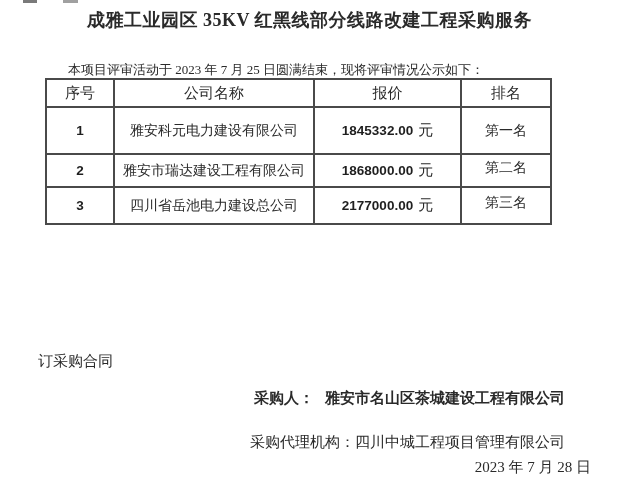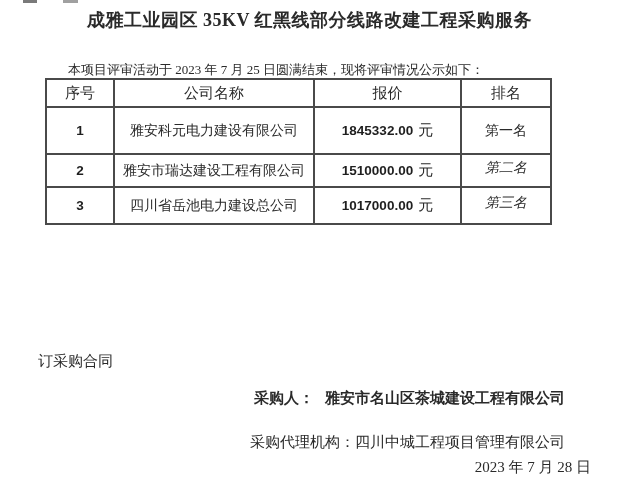--- a/index.html
+++ b/index.html
@@ -63,21 +63,20 @@
     font-weight: 600;
     font-size: 13.5px;
     color: #1f1f1f;
   }
   .unit { font-size: 15px; margin-left: 5px; }
   td.rank-top { vertical-align: top; }
   td.rank-top .rank-text {
     display: inline-block;
     transform: translateY(-3px);
     line-height: 17px;
-    font-style: italic;
   }
 
   .notice-line {
     position: absolute;
     font-size: 15px;
     line-height: 20px;
     white-space: nowrap;
   }
   .notice-line.l1 { left: 70px; top: 321px; }
   .notice-line.l2 { left: 38px; top: 351px; text-align: center; }
@@ -121,27 +120,27 @@
       </tr>
       <tr class="row1">
         <td><span class="seq">1</span></td>
         <td>雅安科元电力建设有限公司</td>
         <td><span class="amount">1845332.00</span><span class="unit">元</span></td>
         <td><span>第一名</span></td>
       </tr>
       <tr class="row2">
         <td><span class="seq">2</span></td>
         <td>雅安市瑞达建设工程有限公司</td>
-        <td><span class="amount">1510000.00</span><span class="unit">元</span></td>
+        <td><span class="amount">1868000.00</span><span class="unit">元</span></td>
         <td class="rank-top"><span class="rank-text">第二名</span></td>
       </tr>
       <tr class="row3">
         <td><span class="seq">3</span></td>
         <td>四川省岳池电力建设总公司</td>
-        <td><span class="amount">1017000.00</span><span class="unit">元</span></td>
+        <td><span class="amount">2177000.00</span><span class="unit">元</span></td>
         <td class="rank-top"><span class="rank-text">第三名</span></td>
       </tr>
     </tbody>
   </table>
 
   <div class="notice-line l2">订采购合同</div>
 
   <div class="sig-line purchaser">
     <span class="sig-label gap">采购人：</span><span class="sig-value">雅安市名山区茶城建设工程有限公司</span>
   </div>

